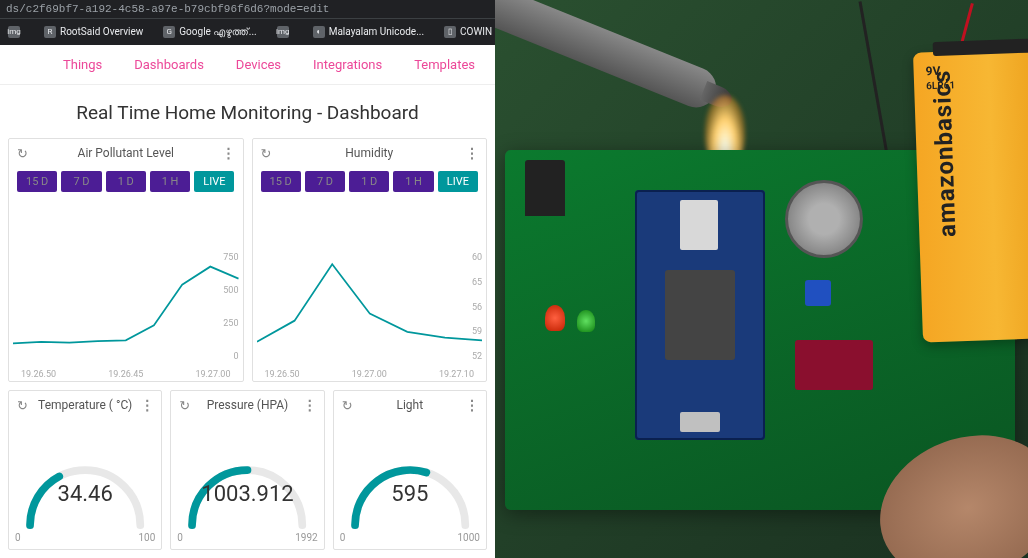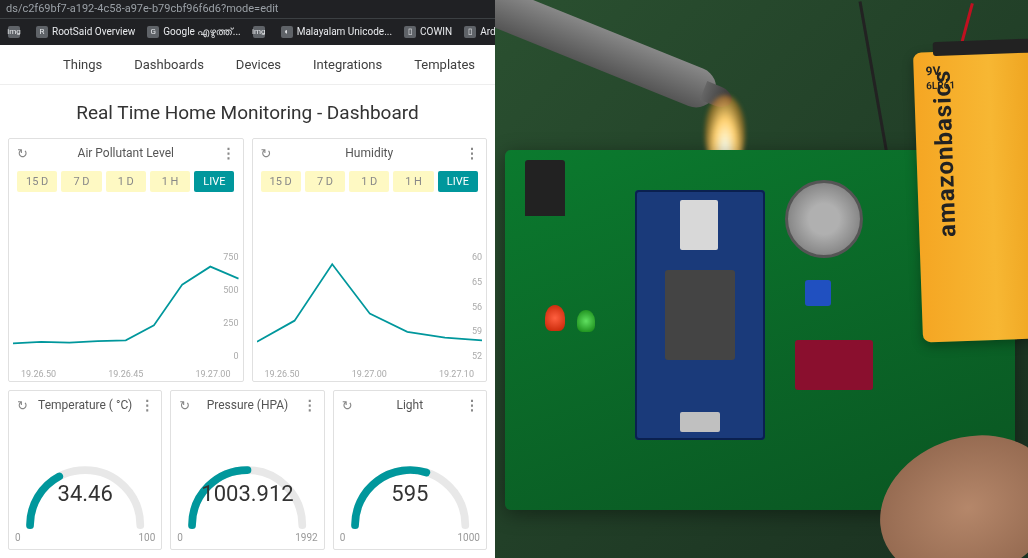--- a/index.html
+++ b/index.html
@@ -2,39 +2,39 @@
 <html><head>
 <meta charset="utf-8">
 <style>
 * { margin:0; padding:0; box-sizing:border-box; font-family:-apple-system,BlinkMacSystemFont,'Segoe UI',Roboto,sans-serif; }
 body { width:1028px; height:558px; display:flex; overflow:hidden; background:#fff; }
 .left { width:495px; height:558px; display:flex; flex-direction:column; background:#fff; }
 .right { width:533px; height:558px; background:linear-gradient(135deg,#2a5030 0%,#1a3020 100%); position:relative; overflow:hidden; }
 
 .browser-top { background:#202124; height:45px; display:flex; flex-direction:column; }
 .url-bar { height:22px; display:flex; align-items:center; padding:0 6px; }
-.url-text { color:#9aa0a6; font-size:11px; white-space:nowrap; overflow:hidden; }
-.bookmarks { height:33px; display:flex; align-items:center; gap:4px; padding:0 4px; overflow:hidden; border-top:1px solid #3c4043; }
+.url-text { color:#9aa0a6; font-size:11px; white-space:nowrap; overflow:hidden;font-family:Liberation Mono, monospace; }
+.bookmarks { height:33px; display:flex; align-items:center; gap:12px; padding:0 4px; overflow:hidden; border-top:1px solid #3c4043; }
 .bm { display:flex; align-items:center; gap:4px; color:#e8eaed; font-size:10px; padding:2px 4px; white-space:nowrap; cursor:pointer; }
 .bm-icon { width:12px; height:12px; background:#5f6368; border-radius:2px; display:flex; align-items:center; justify-content:center; font-size:8px; }
 
 .tabs { height:40px; display:flex; align-items:center; justify-content:flex-end; gap:28px; padding:0 18px; border-bottom:1px solid #eee; }
-.tab { color:#404040; font-size:13px; cursor:pointer; padding:10px 2px; }
+.tab { color:#ec4899; font-size:13px; cursor:pointer; padding:10px 2px; }
 
 .page-title { text-align:center; font-size:19px; color:#333; padding:16px 0 14px; font-weight:400; }
 
 .widgets { display:grid; grid-template-columns:1fr 1fr; gap:8px; padding:0 8px; flex:1; overflow:hidden; }
 .widget { border:1px solid #e0e0e0; border-radius:2px; background:#fff; display:flex; flex-direction:column; }
 .widget-head { display:flex; align-items:center; justify-content:center; padding:6px 8px; position:relative; height:28px; }
 .widget-head .reload { position:absolute; left:8px; color:#888; font-size:13px; cursor:pointer; }
 .widget-head .menu { position:absolute; right:8px; color:#888; font-size:14px; cursor:pointer; font-weight:bold; letter-spacing:-1px; }
 .widget-title { font-size:12px; color:#555; }
 
 .range-row { display:flex; gap:4px; padding:4px 8px 6px; }
-.range-btn { flex:1; text-align:center; font-size:11px; color:#888; padding:4px 2px; cursor:pointer; background:#fef9c3; border-radius:2px; }
+.range-btn { flex:1; text-align:center; font-size:11px; color:#888; padding:4px 2px; cursor:pointer; background:#4c1d95; border-radius:2px; }
 .range-btn.active { background:#00979c; color:#fff; font-weight:400; }
 
 .chart-body { flex:1; position:relative; padding:4px 4px 18px 4px;margin-top:48px; }
 .chart-svg { width:100%; height:100%; }
 .x-ticks { position:absolute; bottom:2px; left:12px; right:12px; display:flex; justify-content:space-between; font-size:9px; color:#aaa;align-items:center; }
 .y-ticks { position:absolute; top:6px; bottom:20px; right:4px; display:flex; flex-direction:column; justify-content:space-between; font-size:9px; color:#aaa; align-items:flex-end; }
 
 .gauges { display:grid; grid-template-columns:1fr 1fr 1fr; gap:8px; padding:8px; }
 .gauge-widget { border:1px solid #e0e0e0; border-radius:2px; background:#fff; display:flex; flex-direction:column; height:160px; }
 .gauge-body { flex:1; display:flex; flex-direction:column; align-items:center; justify-content:flex-end; padding:6px 10px 2px; position:relative; }

